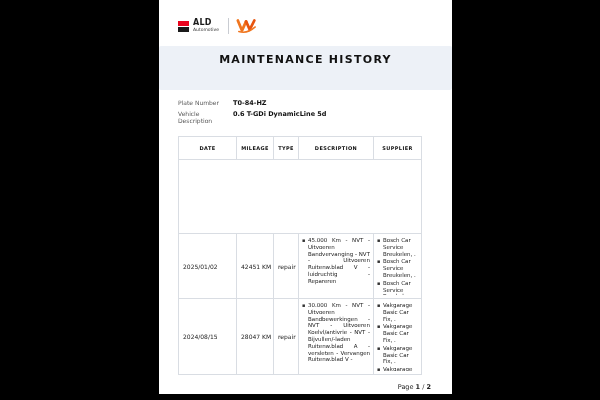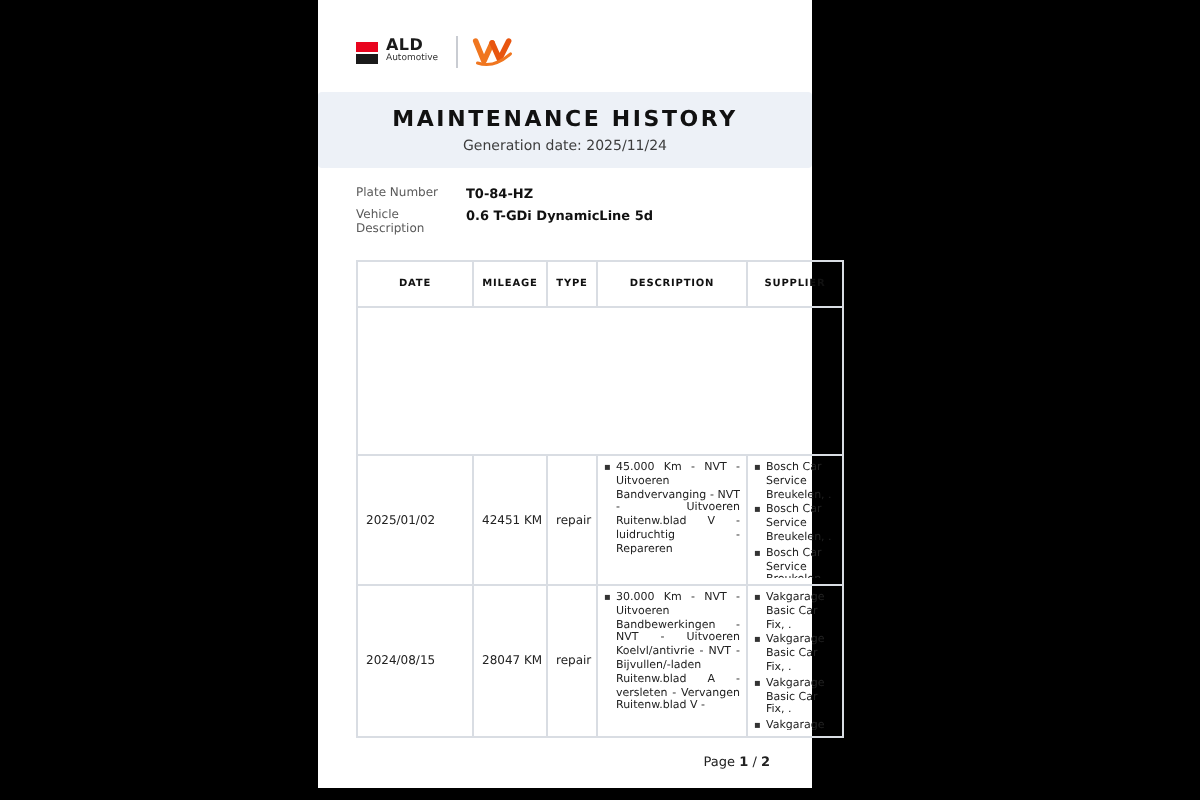--- a/index.html
+++ b/index.html
@@ -4,39 +4,39 @@
 <style>
   html,body{margin:0;padding:0;}
   body{
     width:600px;height:400px;
     background:#000000;
     position:relative;
     font-family:"DejaVu Sans","Liberation Sans",sans-serif;
     overflow:hidden;
   }
   .page{
-    position:absolute;left:159px;top:0;width:247px;height:394px;
+    position:absolute;left:159px;top:0;width:293px;height:394px;
     background:#ffffff;
     color:#1a1a1a;
   }
   
   .brand-row{display:flex;align-items:center;padding:14px 18px 0 19px;height:24px;}
   .ald-mark{
     width:11px;height:11px;margin-right:4px;flex:0 0 auto;
     background:linear-gradient(to bottom,#e9041e 0 44%,#ffffff 44% 56%,#1a1a1a 56% 100%);
   }
   .ald-text{line-height:1;}
   .ald-name{font-size:8px;font-weight:bold;letter-spacing:.2px;color:#1a1a1a;}
   .ald-sub{font-size:4.5px;color:#333;margin-top:1px;}
   .brand-divider{width:1px;height:16px;background:#c9ccd2;margin:0 7px 0 9px;}
   .w-logo{width:22px;height:18px;}
   
   .title-band{
     margin-top:8px;background:#edf1f7;text-align:center;
-    padding:7px 0 7px;border-radius:2px;
+    padding:7px 0 24px;border-radius:2px;
   }
   .page-title{font-size:11px;font-weight:bold;letter-spacing:1.3px;color:#111;}
   .gen-date{font-size:7px;color:#3c3c3c;margin-top:3px;}
   
   .vehicle-info{margin:9px 18px 12px 19px;}
   .info-row{display:flex;margin-bottom:3px;}
   .info-label{width:55px;flex:0 0 auto;font-size:6px;color:#5a5a5a;}
   .info-value{font-size:6.5px;font-weight:bold;color:#111;}
   
   table.maint{
@@ -79,21 +79,20 @@
     <div class="brand-divider"></div>
     <svg class="w-logo" viewBox="0 0 24 18">
       <polyline points="2,3 6.5,14 11,4" fill="none" stroke="#f0761f" stroke-width="3" stroke-linecap="round" stroke-linejoin="round"></polyline>
       <polyline points="11,4 15,13 20,3" fill="none" stroke="#e8550f" stroke-width="3" stroke-linecap="round" stroke-linejoin="round"></polyline>
       <path d="M3,15 Q12,18 21,10" fill="none" stroke="#f0761f" stroke-width="1.6" stroke-linecap="round"></path>
     </svg>
   </div>
 
   <div class="title-band">
     <div class="page-title">MAINTENANCE HISTORY</div>
-    <div class="gen-date">Generation date: 2025/11/24</div>
   </div>
 
   <div class="vehicle-info">
     <div class="info-row">
       <span class="info-label">Plate Number</span>
       <span class="info-value">T0-84-HZ</span>
     </div>
     <div class="info-row">
       <span class="info-label">Vehicle Description</span>
       <span class="info-value">0.6 T-GDi DynamicLine 5d</span>

